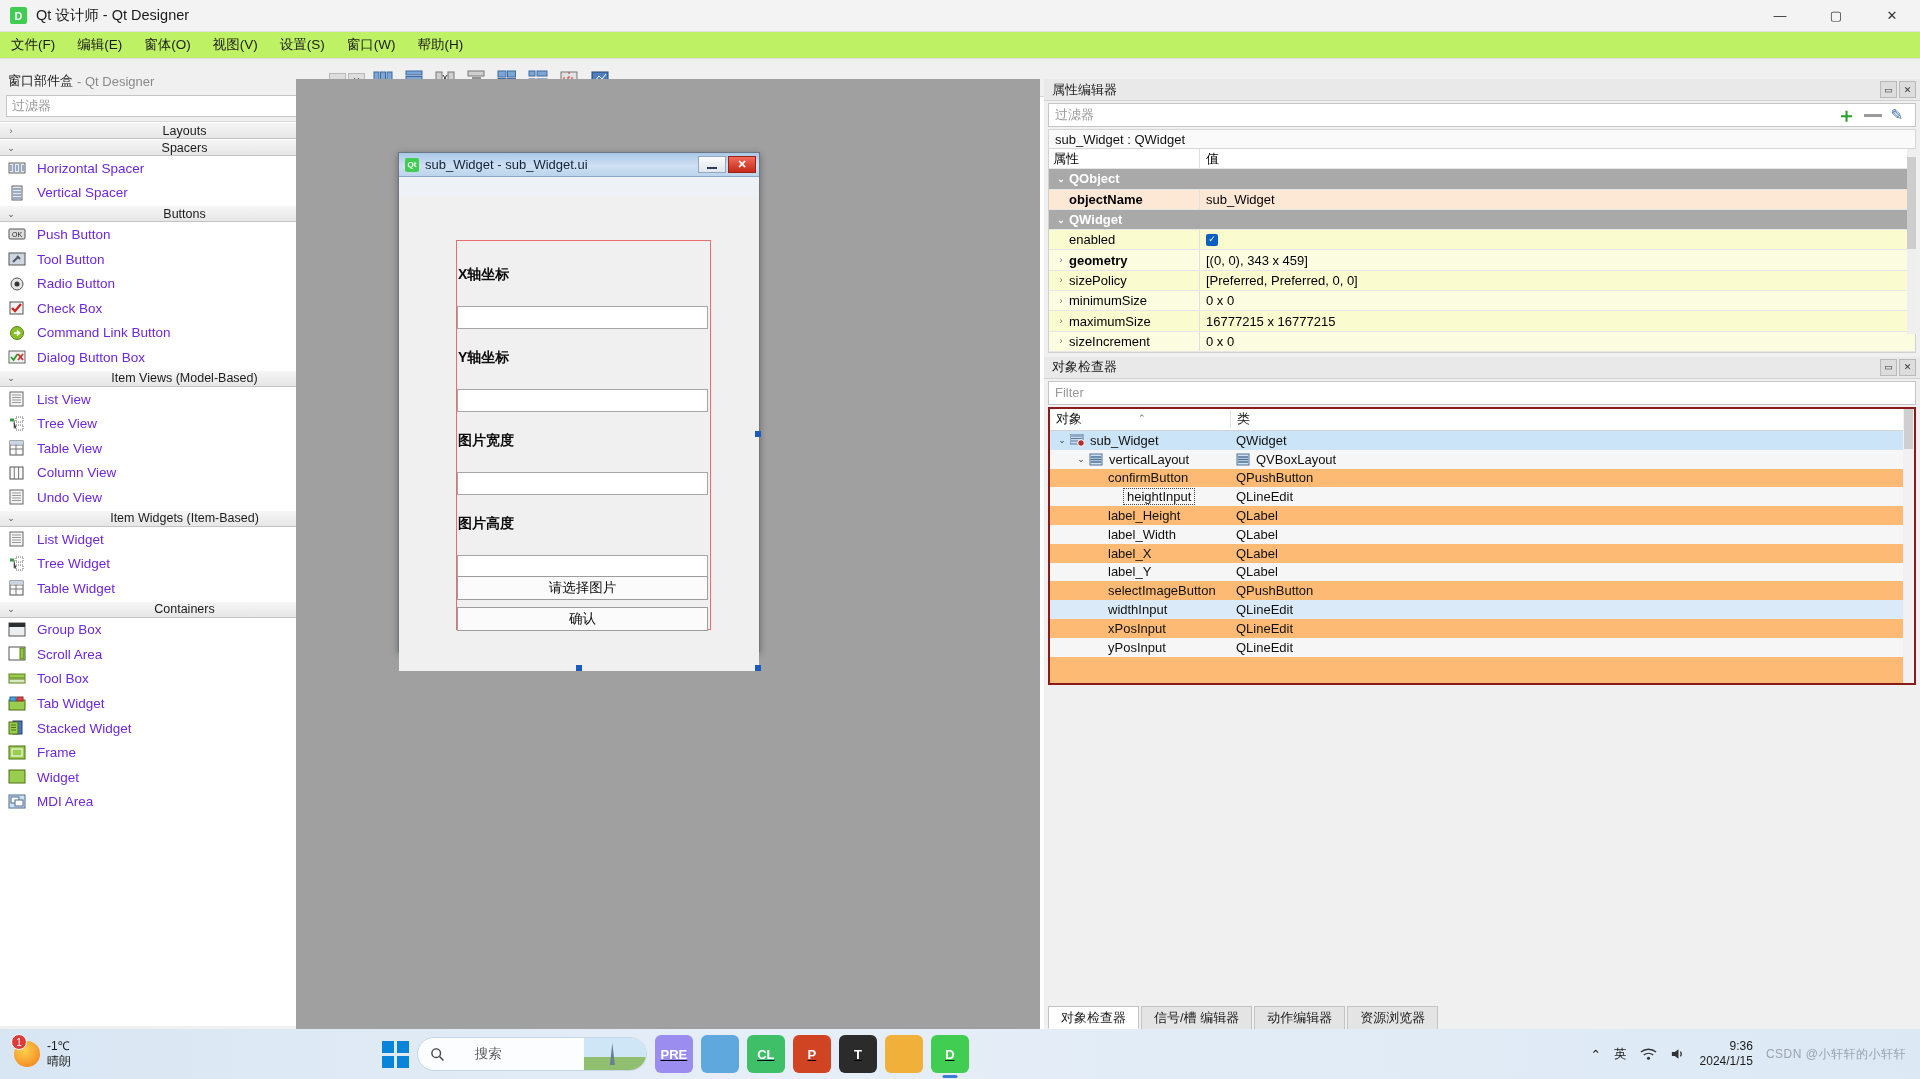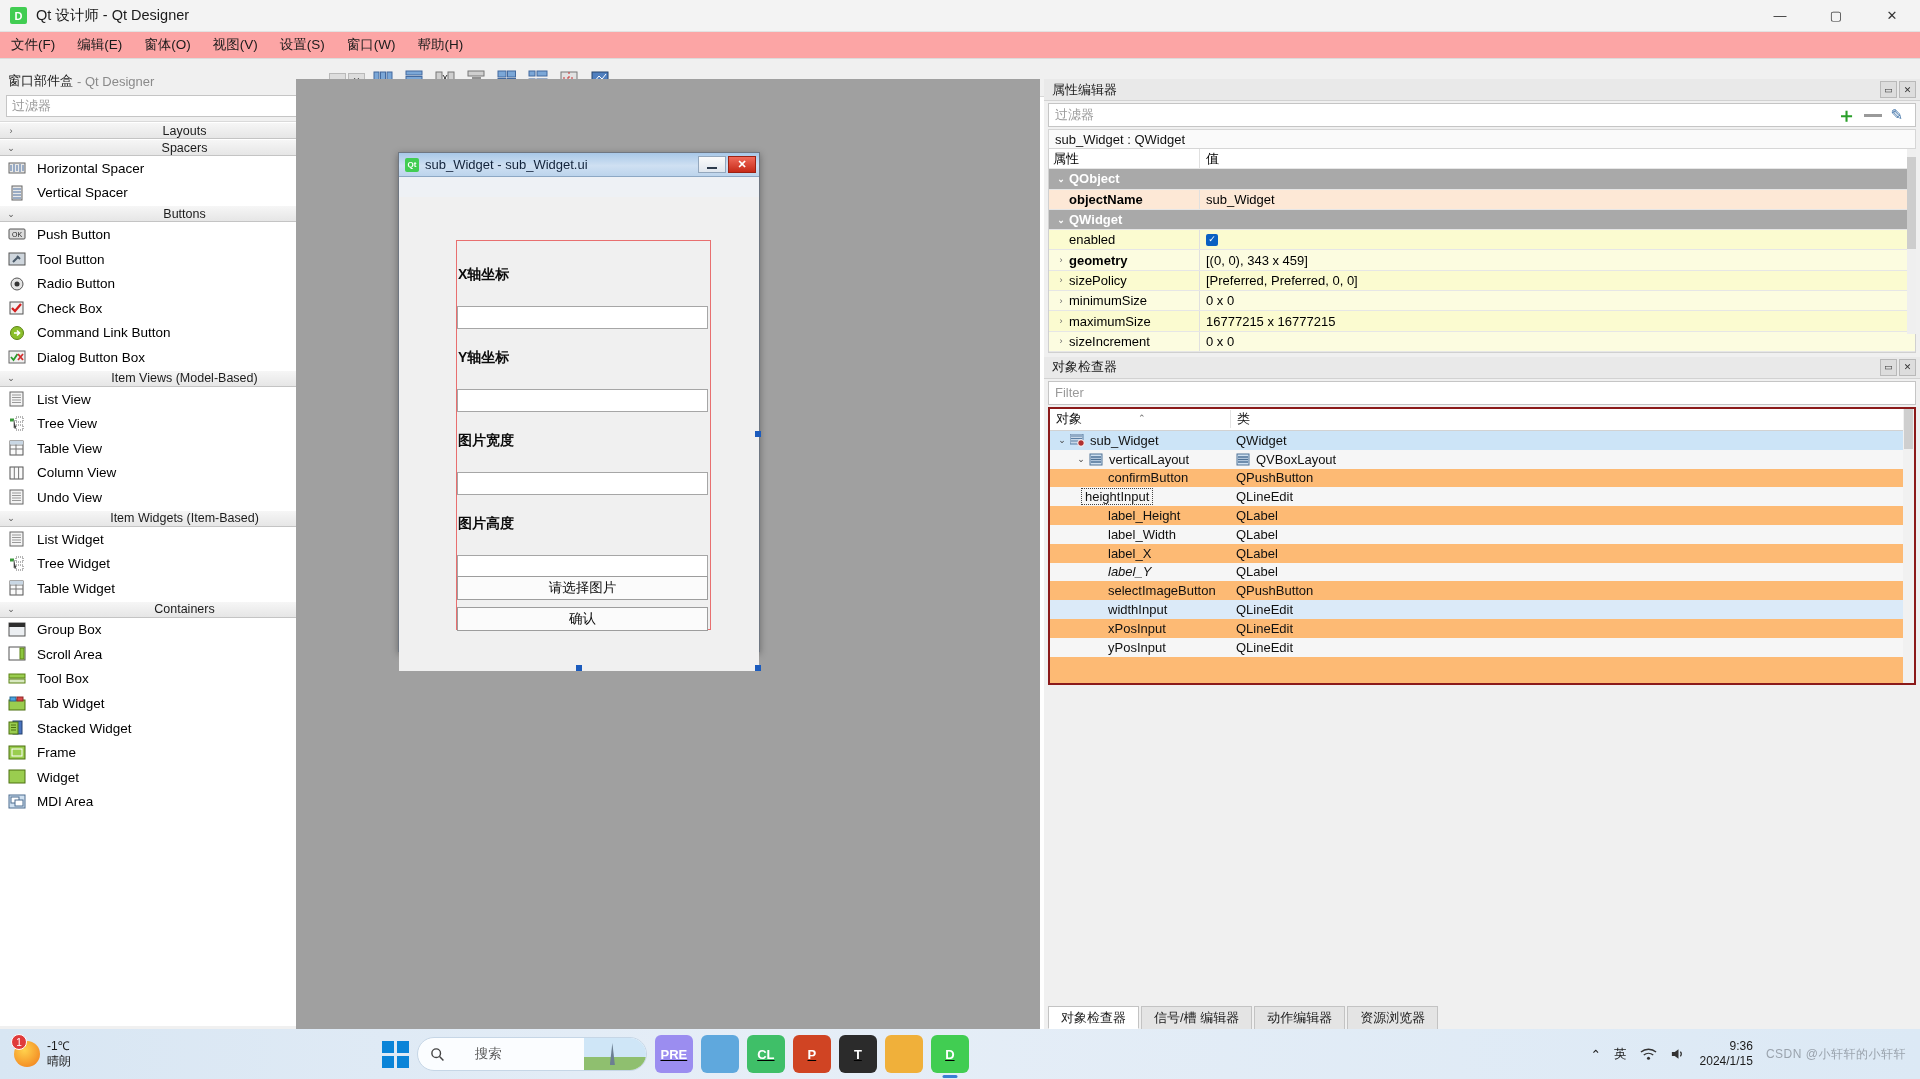--- a/index.html
+++ b/index.html
@@ -30,21 +30,21 @@
   .title-text { font-size: 14.5px; color: #1b1b1b; }
   .win-btns { margin-left: auto; display: flex; height: 32px; }
   .win-btn {
     width: 56px; height: 32px; display: flex; align-items: center; justify-content: center;
     font-size: 13px; color: #333;
   }
 
   
   .menubar {
     position: absolute; top: 32px; left: 0; width: 1920px; height: 27px;
-    background: #fca5a5; display: flex; align-items: center;
+    background: #bef264; display: flex; align-items: center;
     border-bottom: 1px solid #dcdcdc;
   }
   .menu-item { padding: 4px 11px; font-size: 13.5px; color: #1b1b1b; cursor: default; }
 
   
   .toolrow {
     position: absolute; top: 59px; left: 0; width: 1920px; height: 38px;
     background: #f0f0f0; border-bottom: 1px solid #d7d7d7;
   }
   .toolbar-icons {
@@ -87,21 +87,21 @@
   .wb-cat {
     height: 17px; display: flex; align-items: center;
     background: linear-gradient(to bottom, #f6f6f6, #e6e6e6);
     border-top: 1px solid #fff; border-bottom: 1px solid #c4c4c4;
     font-size: 12.5px; color: #1b1b1b; position: relative;
   }
   .wb-cat .arr { width: 22px; text-align: center; font-size: 9px; color: #555; }
   .wb-cat .ctext { position: absolute; left: 0; right: 0; text-align: center; }
   .wb-item {
     height: 24.6px; display: flex; align-items: center;
-    padding-left: 7px; font-size: 13.5px; color: #000000;
+    padding-left: 7px; font-size: 13.5px; color: #6d28d9;
   }
   .wb-ic {
     width: 20px; height: 18px; margin-right: 10px;
     display: flex; align-items: center; justify-content: center;
     flex: 0 0 auto;
   }
   .wb-scroll {
     position: absolute; right: 2px; top: 48px; width: 10px; height: 300px;
     background: #efefef;
   }
@@ -836,21 +836,21 @@
           <div class="oi-row">
             <div class="c1" style="padding-left: 42px;">
               <span class="oi-tw"></span>
               <span>confirmButton</span>
             </div>
             <div class="c2">
               <span>QPushButton</span>
             </div>
           </div>
           <div class="oi-row alt">
-            <div class="c1" style="padding-left: 18px;">
+            <div class="c1" style="padding-left: 60px;">
               <span class="oi-tw"></span>
               <span class="oi-name focusbox">heightInput</span>
             </div>
             <div class="c2">
               <span>QLineEdit</span>
             </div>
           </div>
           <div class="oi-row">
             <div class="c1" style="padding-left: 42px;">
               <span class="oi-tw"></span>
@@ -872,21 +872,21 @@
           <div class="oi-row">
             <div class="c1" style="padding-left: 42px;">
               <span class="oi-tw"></span>
               <span>label_X</span>
             </div>
             <div class="c2">
               <span>QLabel</span>
             </div>
           </div>
           <div class="oi-row alt">
-            <div class="c1" style="padding-left: 42px; font-style: italic;">
+            <div class="c1" style="padding-left: 42px;">
               <span class="oi-tw"></span>
               <span>label_Y</span>
             </div>
             <div class="c2">
               <span>QLabel</span>
             </div>
           </div>
           <div class="oi-row">
             <div class="c1" style="padding-left: 42px;">
               <span class="oi-tw"></span>

